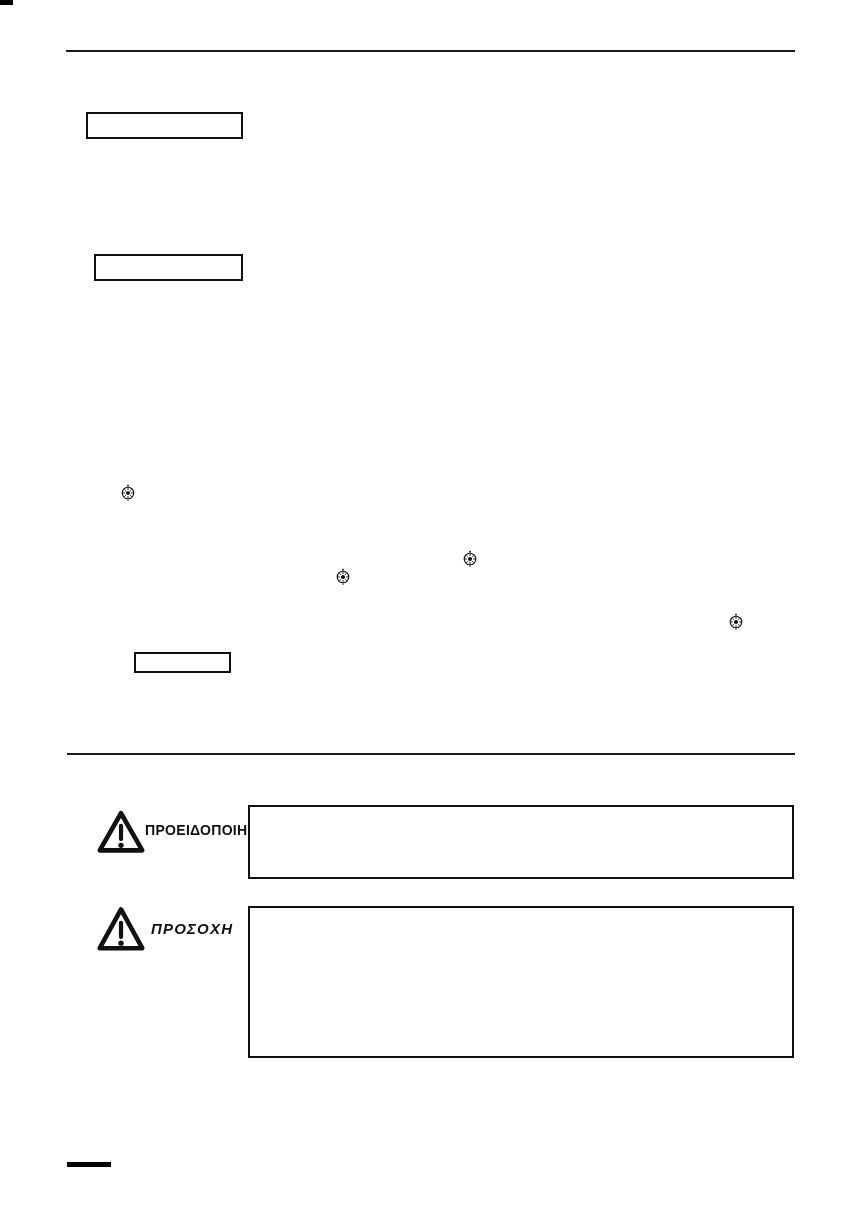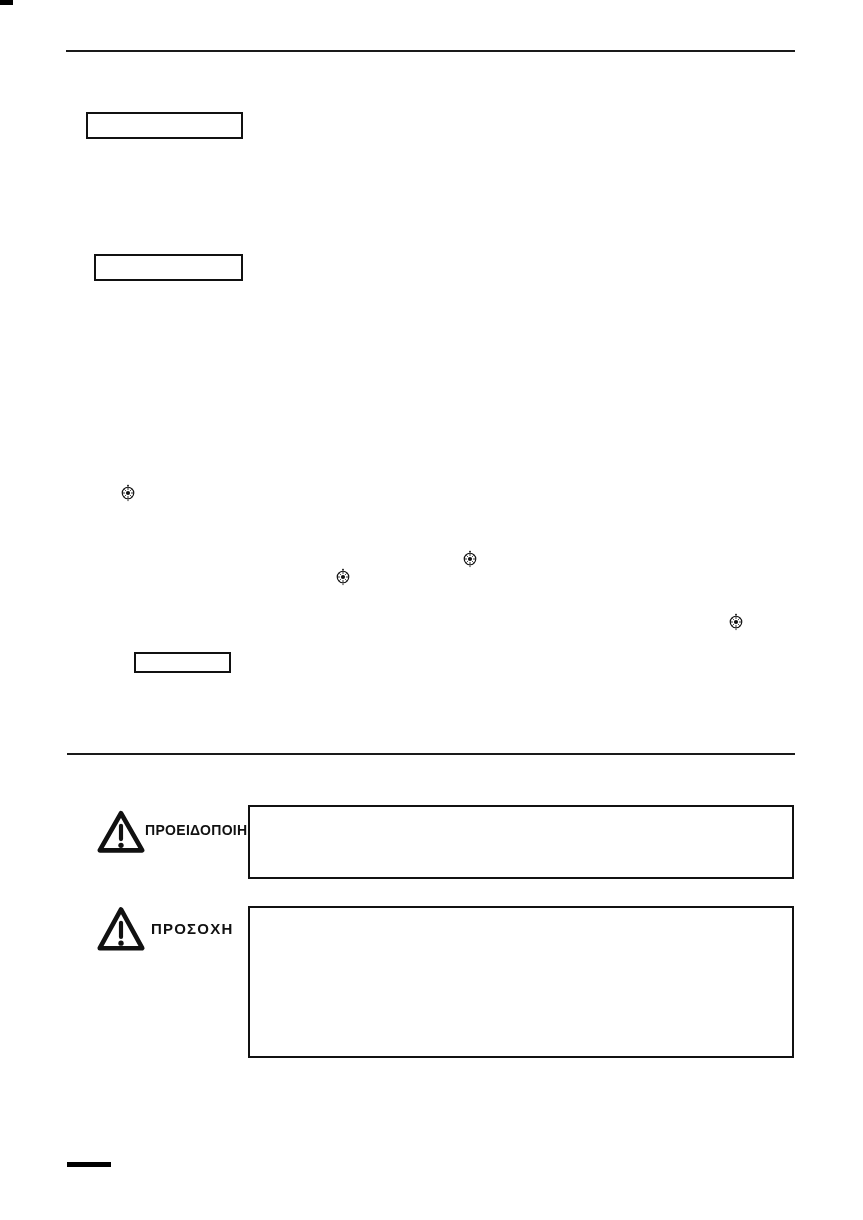--- a/index.html
+++ b/index.html
@@ -39,21 +39,21 @@
   .tri-warning { left: 96px; top: 809px; }
   .tri-caution { left: 96px; top: 905px; }
 
   .safety-label {
     position: absolute;
     font-weight: bold;
     color: #111111;
     white-space: nowrap;
   }
   .label-warning { left: 145px; top: 822px; font-size: 14px; letter-spacing: 0.3px; }
-  .label-caution { left: 151px; top: 920px; font-size: 15px; letter-spacing: 1.2px; }
+  .label-caution { left: 151px; top: 920px; font-size: 15px; letter-spacing: 1.2px; font-style: italic; }
 
   .safety-box {
     position: absolute;
     left: 248px;
     width: 546px;
     border: 2px solid #111111;
     background: #ffffff;
     box-sizing: border-box;
   }
   .safety-box-warning { top: 805px; height: 74px; }

